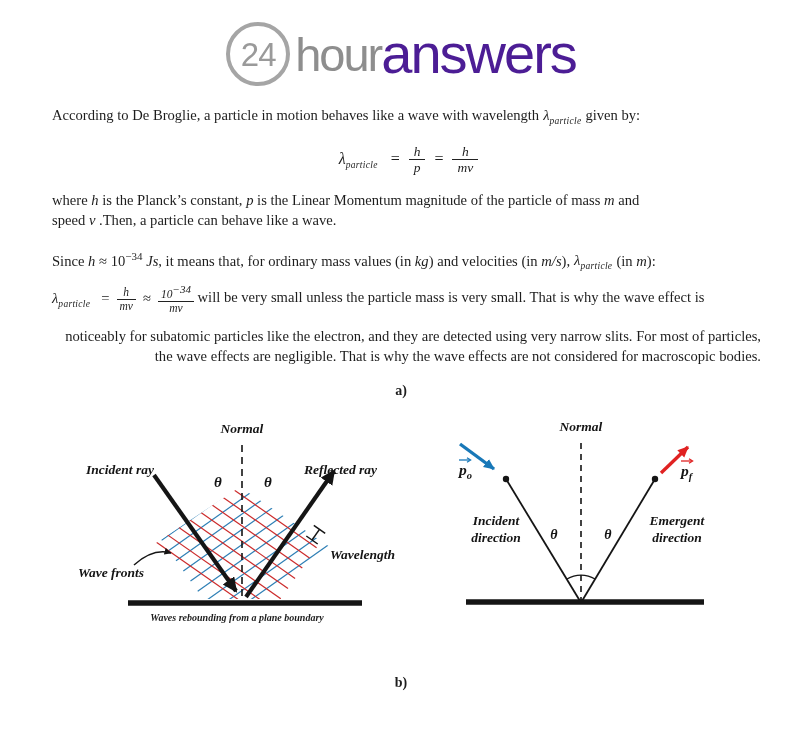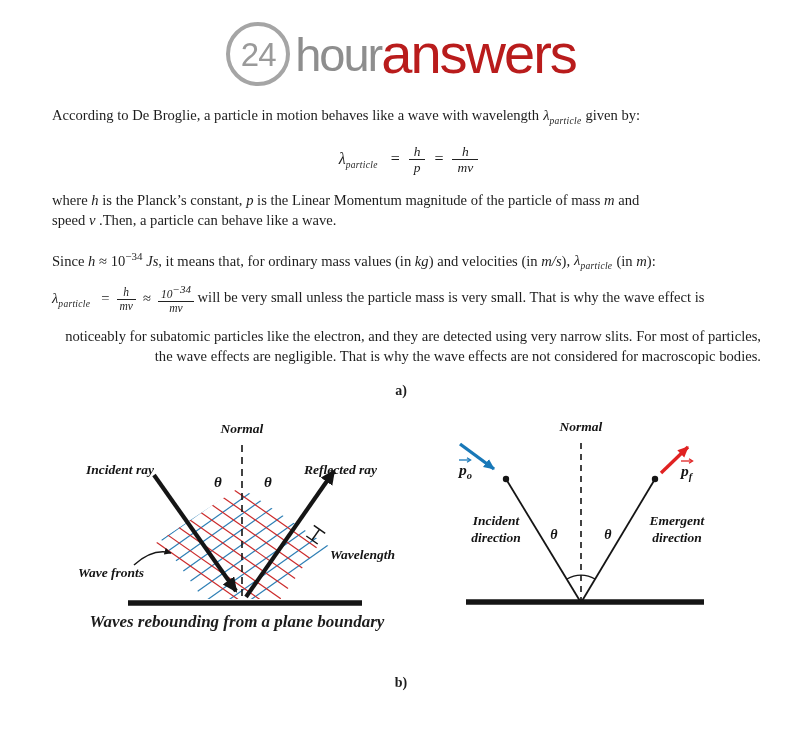--- a/index.html
+++ b/index.html
@@ -3,21 +3,21 @@
 <meta charset="utf-8">
 <style>
   html,body{margin:0;padding:0;background:#ffffff;}
   body{width:802px;height:751px;font-family:"Liberation Serif",serif;color:#1d1d1d;}
   .page{position:relative;width:802px;height:751px;overflow:hidden;background:#fff;}
 
   
   .logo{display:flex;justify-content:center;align-items:center;padding-top:22px;font-family:"Liberation Sans",sans-serif;line-height:1;}
   .logo-circle{width:56px;height:56px;border:4px solid #a5a5a5;border-radius:50%;display:flex;align-items:center;justify-content:center;color:#9a9a9a;font-size:33px;letter-spacing:-1px;}
   .logo-hour{color:#8e8e8e;font-size:47px;letter-spacing:-2px;margin-left:5px;}
-  .logo-answers{color:#b91c1c;font-size:56px;letter-spacing:-2px;}
+  .logo-answers{color:#4c1d95;font-size:56px;letter-spacing:-2px;}
 
   
   .content{padding:0 36px 0 47px;font-size:14.6px;}
   .para{margin:5px;line-height:1.36;}
   .p1{margin-top:20px;}
   .p2{margin-top:15px;}
   .p3{margin-top:18px;}
   .p4{margin-top:10px;line-height:1.2;}
   .p5{margin-top:12px;text-align:right;}
   .var{font-style:italic;}
@@ -36,21 +36,21 @@
 
   .section-label{text-align:center;font-weight:bold;font-size:14px;margin:0;}
   .label-a{margin-top:16px;}
   .label-b{margin-top:26px;}
 
   
   .diagrams{position:relative;height:240px;margin-top:10px;}
   .svg-left{position:absolute;left:50px;top:8px;}
   .svg-right{position:absolute;left:430px;top:6px;}
   svg text{font-family:"Liberation Serif",serif;font-weight:bold;font-style:italic;fill:#151515;}
-  .caption{position:absolute;top:203px;width:360px;text-align:center;font-weight:bold;font-style:italic;font-size:17px;}
+  .caption{position:absolute;top:203px;width:360px;text-align:center;font-weight:bold;font-style:italic;font-size:10px;}
   .caption-left{left:57px;}
   .caption-right{left:411px;}
 </style>
 </head>
 <body>
 
 <div class="page">
 
   <div class="logo">
     <div class="logo-circle">

